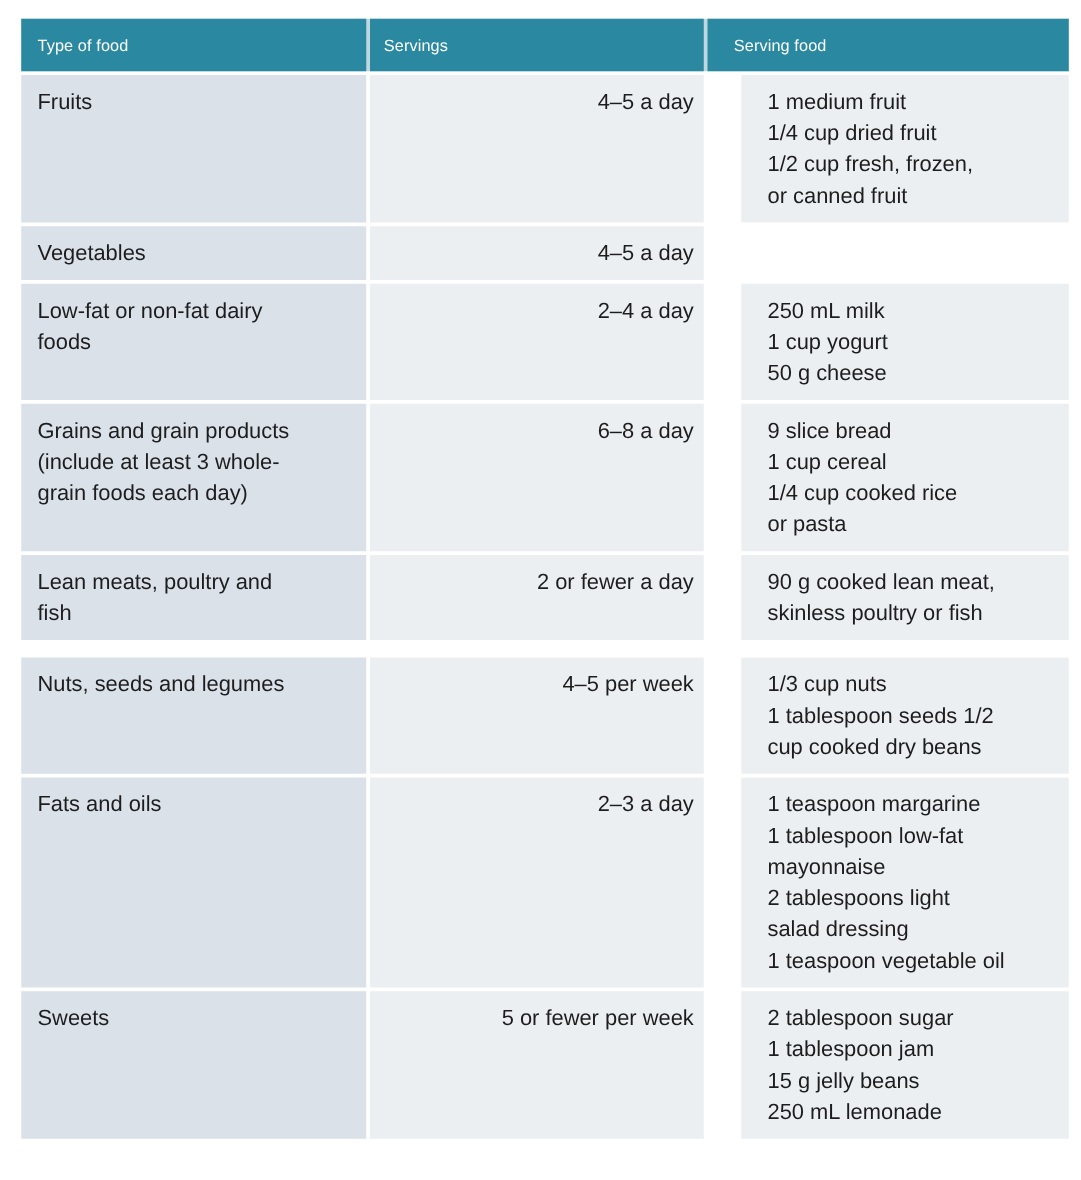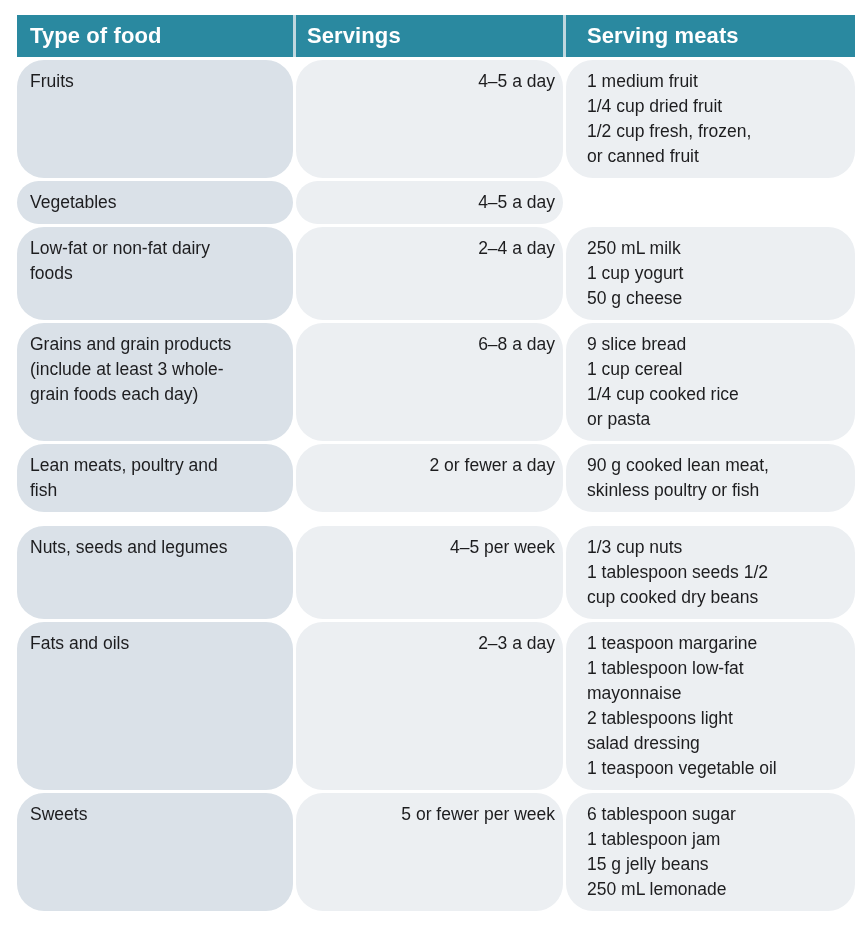--- a/index.html
+++ b/index.html
@@ -20,54 +20,53 @@
     grid-template-columns: 276px 267px 1fr;
     column-gap: 3px;
   }
   .thead {
     background: var(--header-divider, #BFD7DF); 
     height: 42px;
   }
   .th {
     background: var(--header-bg, #2A89A0);
     color: var(--header-text, #ffffff);
-    font-weight: bold;
-    font-size: 22px;
+    font-weight: normal;
+    font-size: 13px;
     letter-spacing: 0.1px;
     display: flex;
     align-items: center;
   }
   .th.col1 { padding-left: 13px; }
   .th.col2 { padding-left: 11px; }
   .th.col3 { padding-left: 21px; }
   .trow {
     background: #ffffff; 
     margin-top: 3px;
   }
   .trow.group-start { margin-top: 14px; } 
   .td {
     font-size: 17.5px;
     line-height: 25px;
     color: var(--body-text, #1D1D1F);
     padding: 9px 8px 9px 13px;
-    border-radius: 27px;
   }
   .td.col1 { background: var(--col1-bg, #DAE1E8); }
   .td.col2 { background: var(--col23-bg, #ECEFF2); padding-left: 11px; text-align: right; }
-  .td.col3 { background: var(--col23-bg, #ECEFF2); padding-left: 21px; }
+  .td.col3 { background: var(--col23-bg, #ECEFF2); padding-left: 21px; margin-left: 27px; }
   .ln { white-space: nowrap; }
 </style>
 </head>
 <body>
 
 <div class="food-table">
   <div class="thead">
     <div class="th col1">Type of food</div>
     <div class="th col2">Servings</div>
-    <div class="th col3">Serving meats</div>
+    <div class="th col3">Serving food</div>
   </div>
   <div id="tbody">
       <div class="trow">
         <div class="td col1">
           <div class="ln">Fruits</div>
         </div>
         <div class="td col2">
           <div class="ln">4–5 a day</div>
         </div>
         <div class="td col3">
@@ -158,20 +157,20 @@
         </div>
       </div>
       <div class="trow">
         <div class="td col1">
           <div class="ln">Sweets</div>
         </div>
         <div class="td col2">
           <div class="ln">5 or fewer per week</div>
         </div>
         <div class="td col3">
-          <div class="ln">6 tablespoon sugar</div>
+          <div class="ln">2 tablespoon sugar</div>
           <div class="ln">1 tablespoon jam</div>
           <div class="ln">15 g jelly beans</div>
           <div class="ln">250 mL lemonade</div>
         </div>
       </div>
     </div>
 </div>
 
 </body></html>

